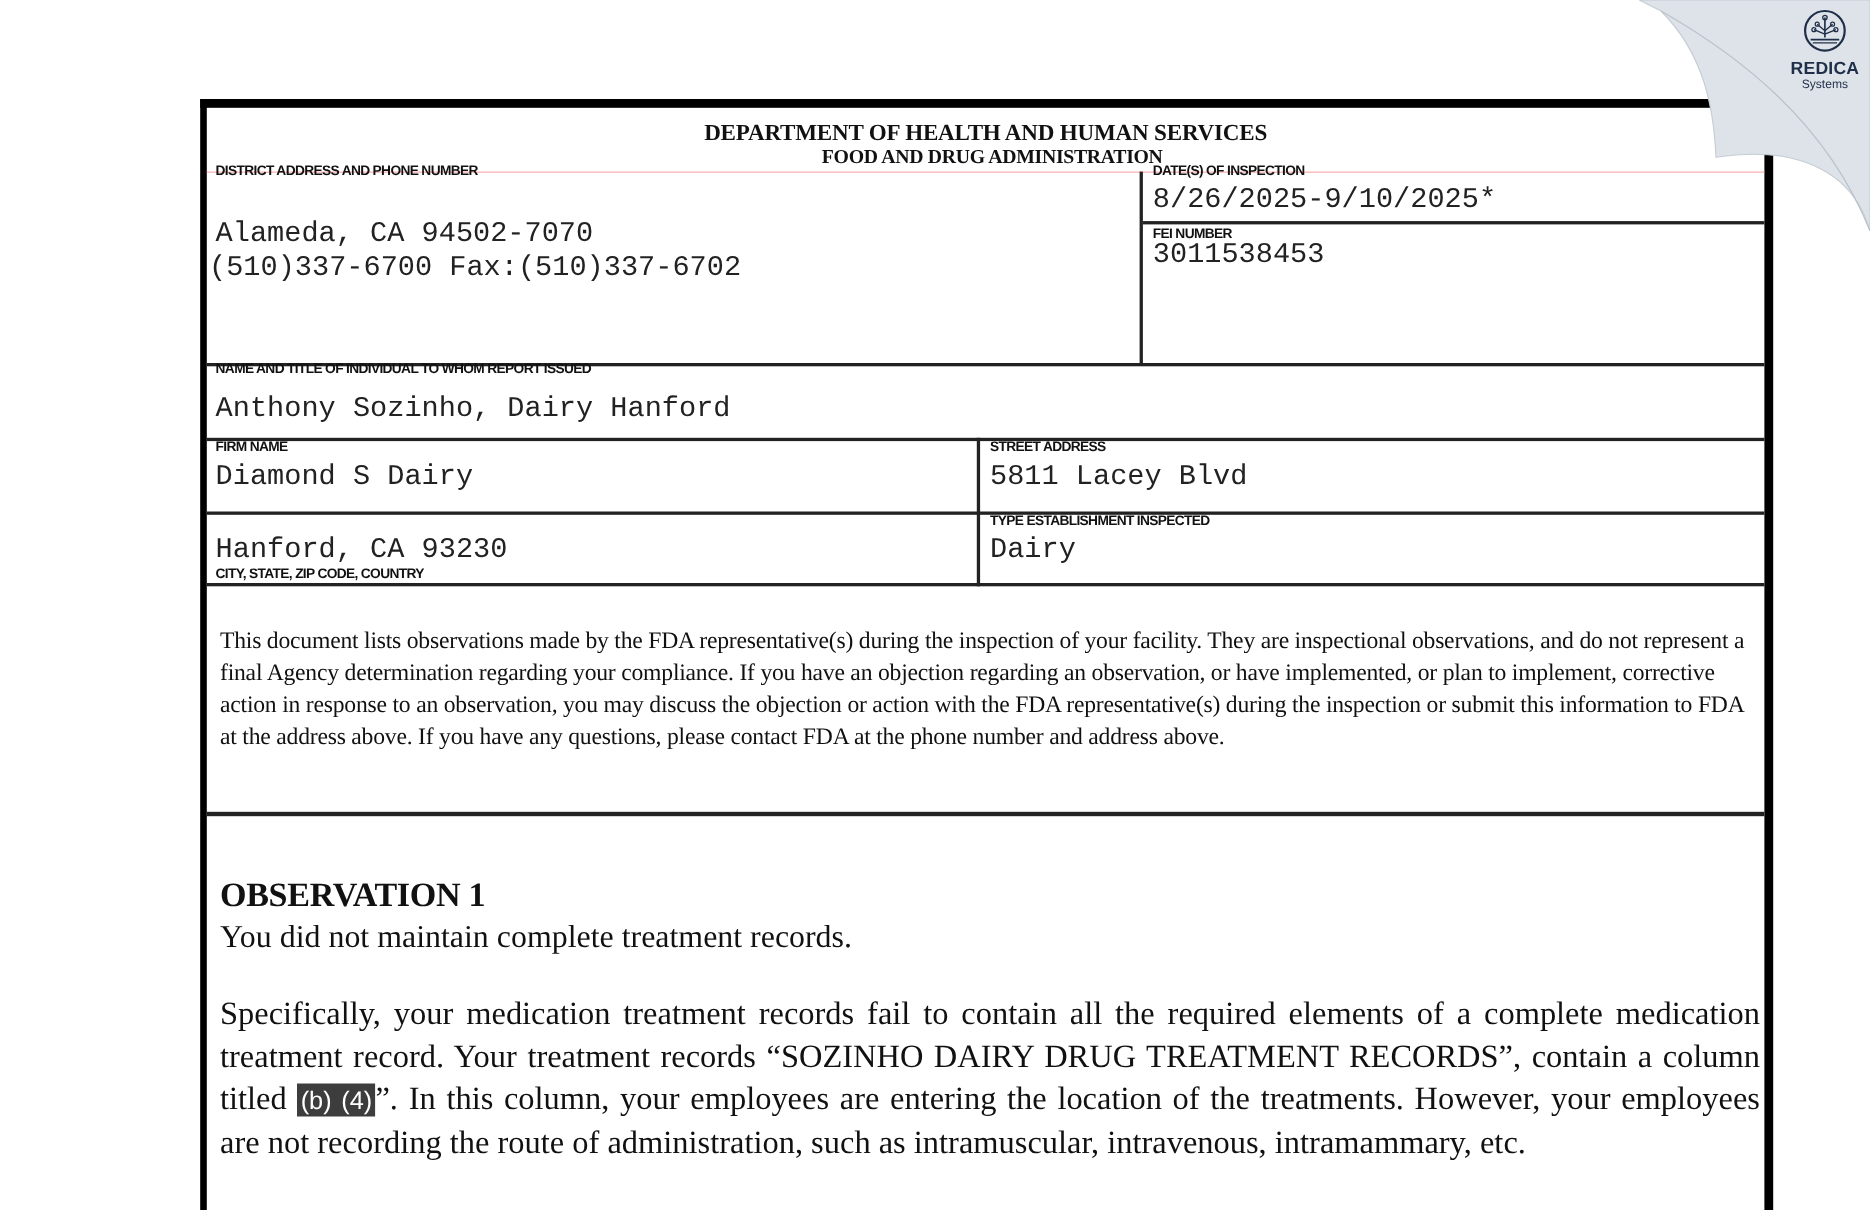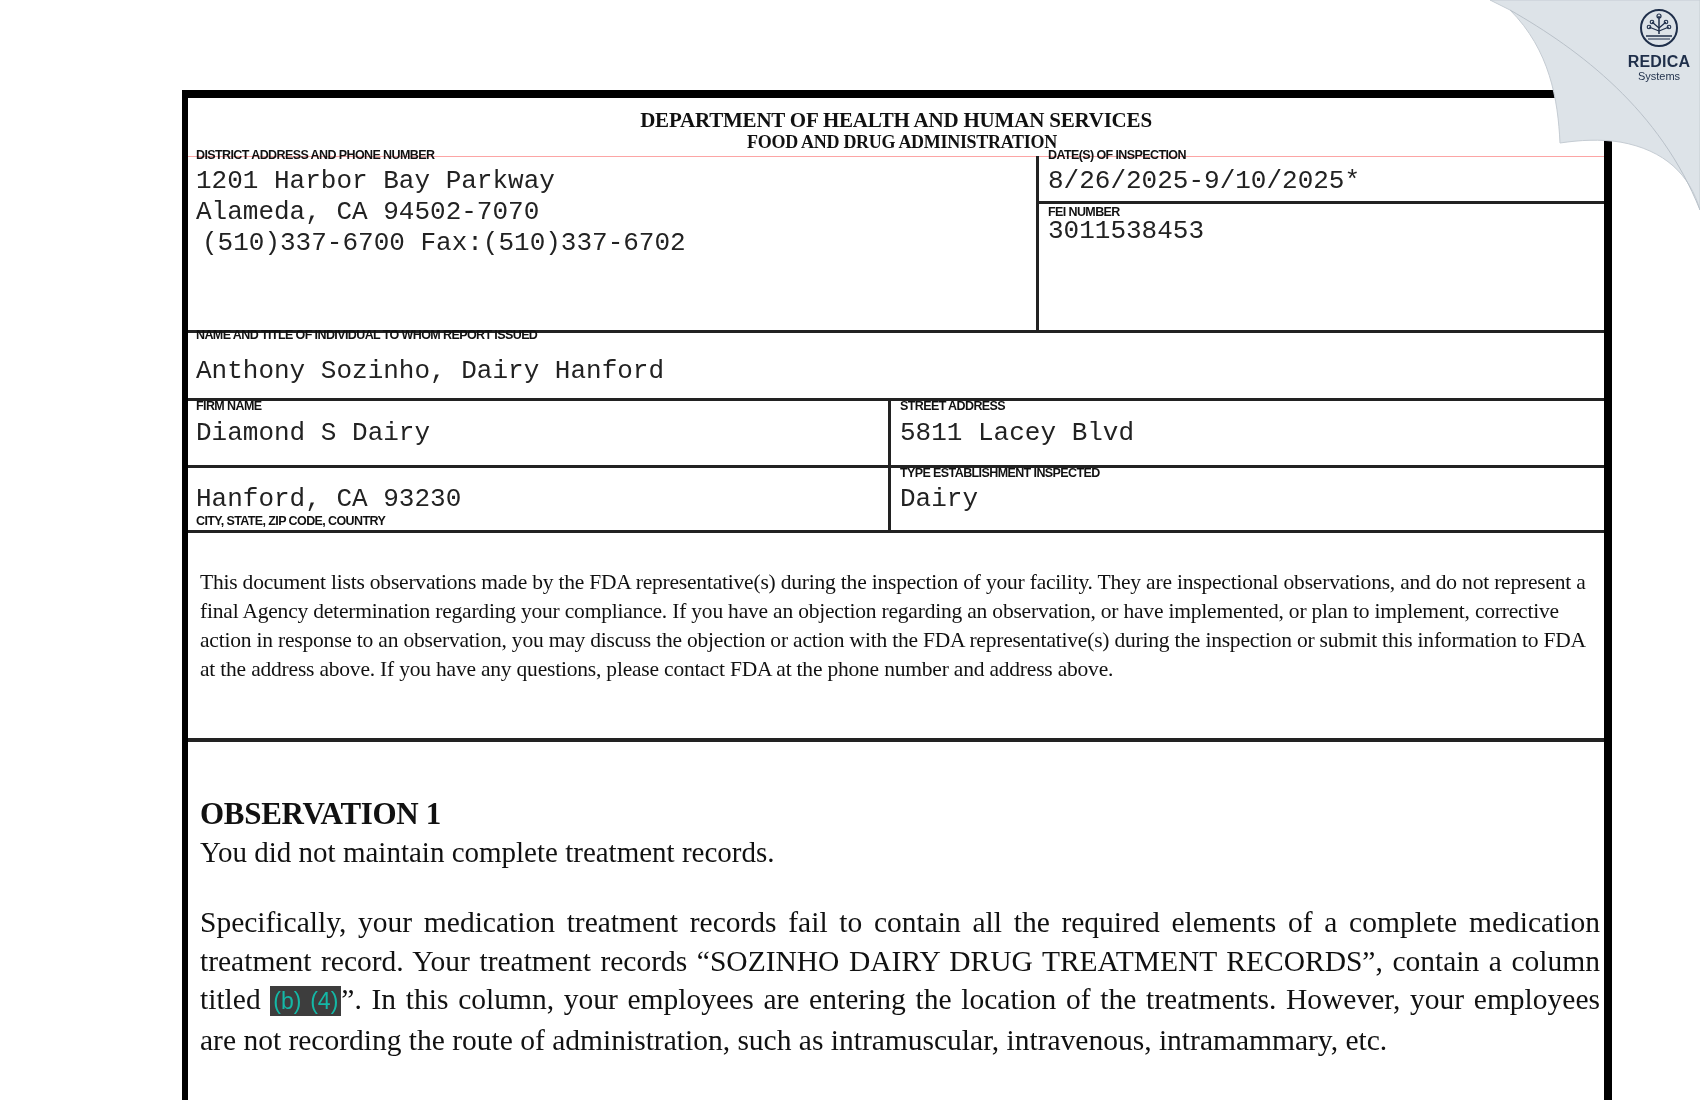--- a/index.html
+++ b/index.html
@@ -41,41 +41,40 @@
   .obs-title {
     position: absolute; left: 12px; top: 698px;
     font-size: 31px; font-weight: bold; letter-spacing: -0.3px;
   }
   .obs-summary { position: absolute; left: 12px; top: 738px; font-size: 29px; }
   .obs-body {
     position: absolute; left: 12px; top: 805px; width: 1400px;
     font-size: 29.5px; line-height: 38.5px; text-align: justify; text-align-last: left;
   }
   .redact {
-    background: #3d3d3d; color: #14b8a6; font-family: "Liberation Sans", sans-serif;
+    background: #3d3d3d; color: #ffffff; font-family: "Liberation Sans", sans-serif;
     font-size: 23px; padding: 2px 3px;
   }
   .curl { position: absolute; right: 0; top: 0; width: 210px; height: 210px; }
   .logo { position: absolute; left: 1618px; top: 8px; width: 82px; text-align: center; }
   .logo-text { font-family: "Liberation Sans", sans-serif; font-weight: bold; font-size: 16px; color: #1f2f4a; letter-spacing: 0.2px; line-height: 16px; margin-top: 2px; }
   .logo-sub { font-family: "Liberation Sans", sans-serif; font-size: 11px; color: #1f2f4a; line-height: 12px; }
 </style>
 </head>
 <body>
 
 <div class="form">
   <div class="hdr">
     <div class="l1">DEPARTMENT OF HEALTH AND HUMAN SERVICES</div>
     <div class="l2">FOOD AND DRUG ADMINISTRATION</div>
   </div>
 
   <div class="lbl" style="left:8px; top:50px;">DISTRICT ADDRESS AND PHONE NUMBER</div>
-  <div class="mono" style="left:8px; top:68px;">1201 Harbor Bay Parkway</div>
   <div class="mono" style="left:8px; top:99px;">Alameda, CA 94502-7070</div>
-  <div class="mono" style="left:2px; top:130px;margin-left:12px;">(510)337-6700 Fax:(510)337-6702</div>
+  <div class="mono" style="left:2px; top:130px;">(510)337-6700 Fax:(510)337-6702</div>
 
   <div class="vline" style="left:848px; top:58px; height:174px;"></div>
 
   <div class="lbl" style="left:860px; top:50px;">DATE(S) OF INSPECTION</div>
   <div class="mono" style="left:860px; top:68px;">8/26/2025-9/10/2025*</div>
   <div class="hline" style="left:851px; right:0; top:103px;"></div>
   <div class="lbl" style="left:860px; top:107px;">FEI NUMBER</div>
   <div class="mono" style="left:860px; top:118px;">3011538453</div>
 
   <div class="hline" style="left:0; right:0; top:232px;"></div>

